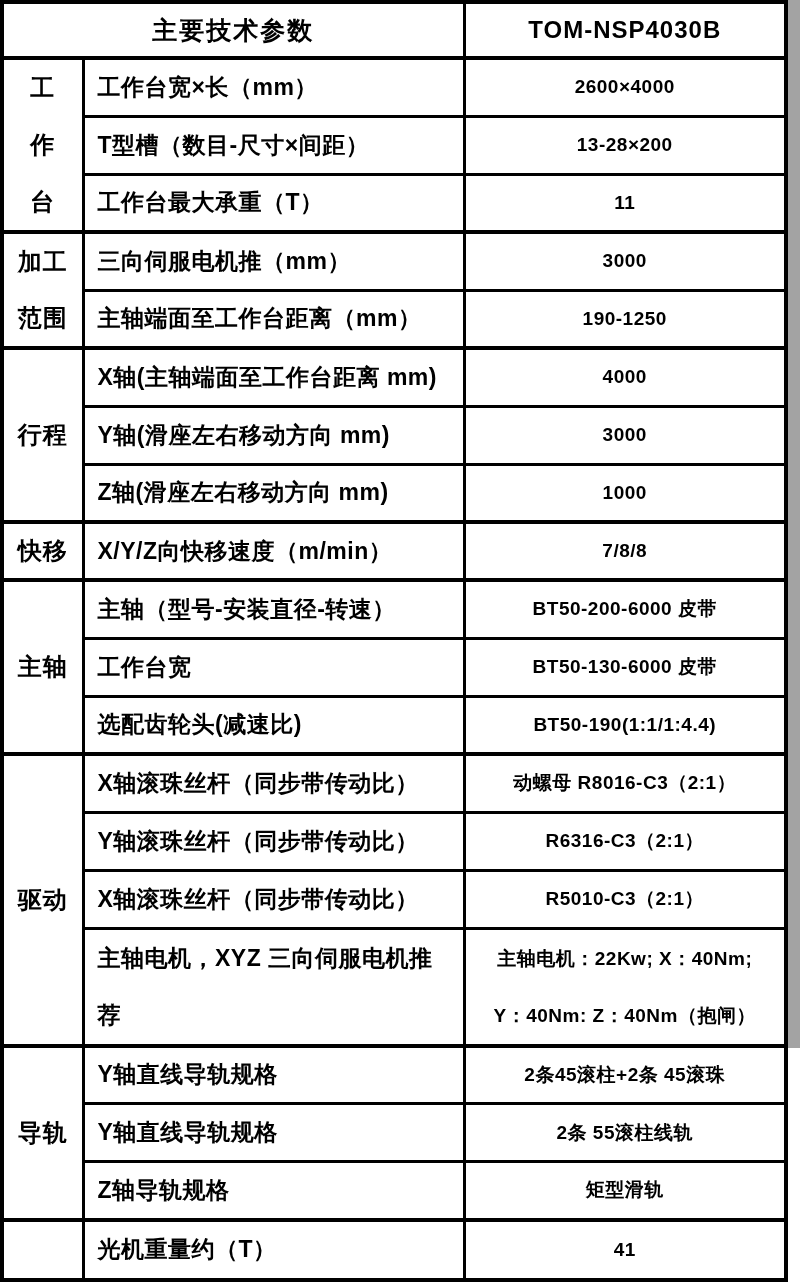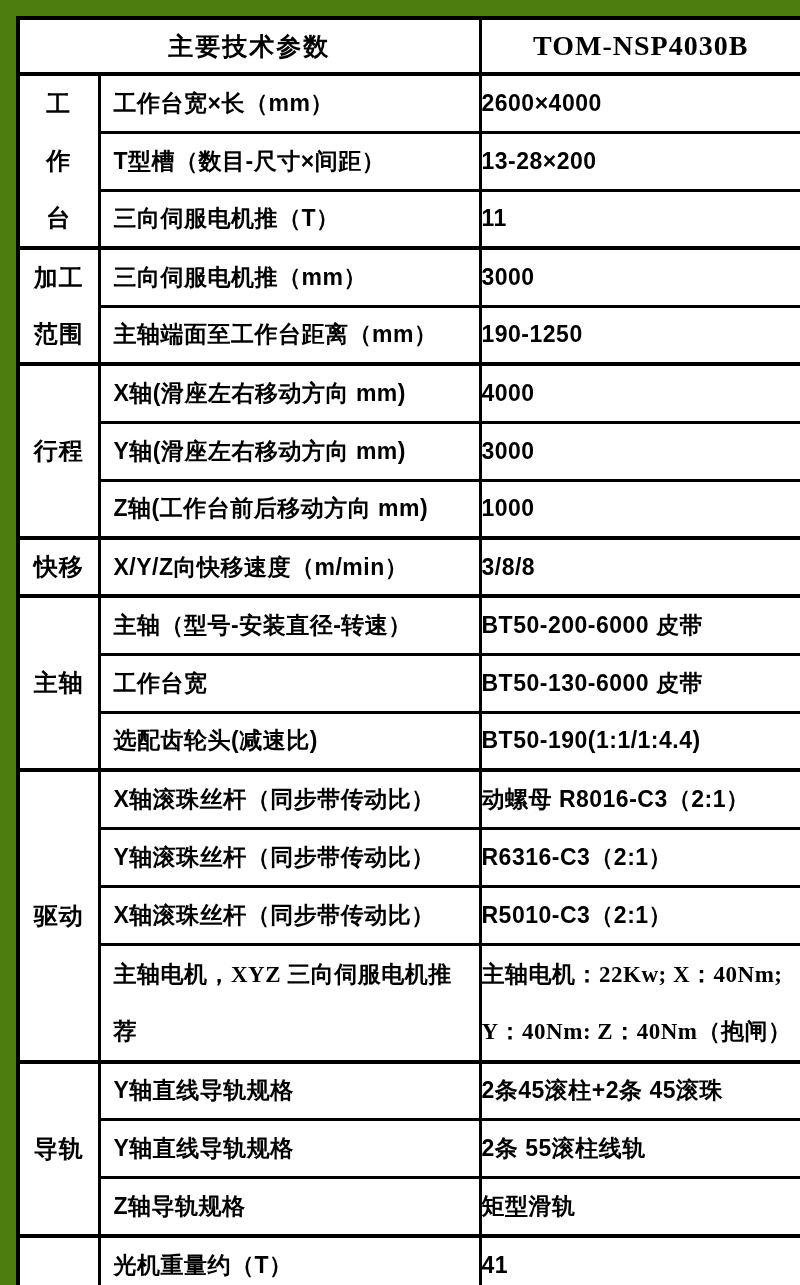--- a/index.html
+++ b/index.html
@@ -6,24 +6,24 @@
     margin: 0;
     padding: 0;
     background: #ffffff;
     width: 800px;
     height: 1285px;
     font-family: "Liberation Sans", "DejaVu Sans", sans-serif;
     color: #000000;
   }
   .page {
     width: 800px;
-    height: 1285px;
+    height: 1048px;
     box-sizing: border-box;
-    padding: 16px;
-    background: #4d7c0f;
+    padding: 0;
+    background: #a3a3a3;
   }
   table.spec {
     width: 784px;
     border-collapse: collapse;
     table-layout: fixed;
     border: 4px solid #000000;
     font-weight: 700;
   }
   td {
     border: 3px solid #000000;
@@ -37,23 +37,22 @@
   td.hdr-title {
     height: 52px;
     text-align: center;
     vertical-align: middle;
     font-size: 25px;
     letter-spacing: 2px;
   }
   td.hdr-model {
     text-align: center;
     vertical-align: middle;
-    font-size: 28px;
+    font-size: 24px;
     letter-spacing: 1px;
-    font-family: Liberation Serif, serif;
   }
 
   
   td.cat {
     text-align: center;
     vertical-align: middle;
     font-size: 24px;
     letter-spacing: 1px;
     position: relative;
   }
@@ -72,32 +71,32 @@
     vertical-align: middle;
     font-size: 23px;
     padding-left: 13px;
     padding-right: 4px;
     letter-spacing: 0.5px;
     white-space: nowrap;
     margin-left: 31px;
   }
   
   td.val {
-    text-align: left;
-    vertical-align: middle;
-    font-size: 23px;
+    text-align: center;
+    vertical-align: middle;
+    font-size: 19px;
     letter-spacing: 0.5px;
   }
 
   tr.r { height: 58px; }
   tr.r-header { height: 54px; }
   tr.r-motor { height: 115px; }
   tr.r-last { height: 60px; }
 
-  td.multiline { white-space: normal; font-family: Liberation Serif, serif; }
+  td.multiline { white-space: normal; }
   td.multiline .line {
     display: block;
     line-height: 57px;
     white-space: nowrap;
   }
   td.param.multiline { padding-right: 0; }
 </style>
 </head>
 <body>
 
@@ -124,57 +123,57 @@
         </div>
       </td>
       <td class="param">工作台宽×长（mm）</td>
       <td class="val">2600×4000</td>
     </tr>
     <tr class="r">
       <td class="param">T型槽（数目-尺寸×间距）</td>
       <td class="val">13-28×200</td>
     </tr>
     <tr class="r">
-      <td class="param">三向伺服电机推（T）</td>
+      <td class="param">工作台最大承重（T）</td>
       <td class="val">11</td>
     </tr>
 
     <tr class="r section-start">
       <td class="cat" rowspan="2">
         <div class="spread">
           <span>加工</span>
           <span>范围</span>
         </div>
       </td>
       <td class="param">三向伺服电机推（mm）</td>
       <td class="val">3000</td>
     </tr>
     <tr class="r">
       <td class="param">主轴端面至工作台距离（mm）</td>
       <td class="val">190-1250</td>
     </tr>
 
     <tr class="r section-start">
       <td class="cat" rowspan="3">行程</td>
-      <td class="param">X轴(滑座左右移动方向 mm)</td>
+      <td class="param">X轴(主轴端面至工作台距离 mm)</td>
       <td class="val">4000</td>
     </tr>
     <tr class="r">
       <td class="param">Y轴(滑座左右移动方向 mm)</td>
       <td class="val">3000</td>
     </tr>
     <tr class="r">
-      <td class="param">Z轴(工作台前后移动方向 mm)</td>
+      <td class="param">Z轴(滑座左右移动方向 mm)</td>
       <td class="val">1000</td>
     </tr>
 
     <tr class="r section-start">
       <td class="cat">快移</td>
       <td class="param">X/Y/Z向快移速度（m/min）</td>
-      <td class="val">3/8/8</td>
+      <td class="val">7/8/8</td>
     </tr>
 
     <tr class="r section-start">
       <td class="cat" rowspan="3">主轴</td>
       <td class="param">主轴（型号-安装直径-转速）</td>
       <td class="val">BT50-200-6000 皮带</td>
     </tr>
     <tr class="r">
       <td class="param">工作台宽</td>
       <td class="val">BT50-130-6000 皮带</td>

